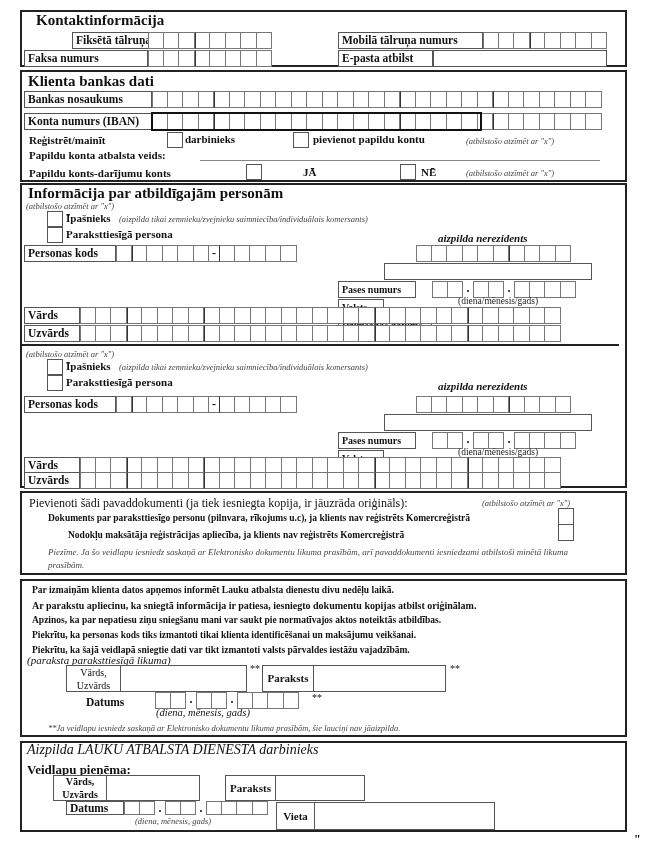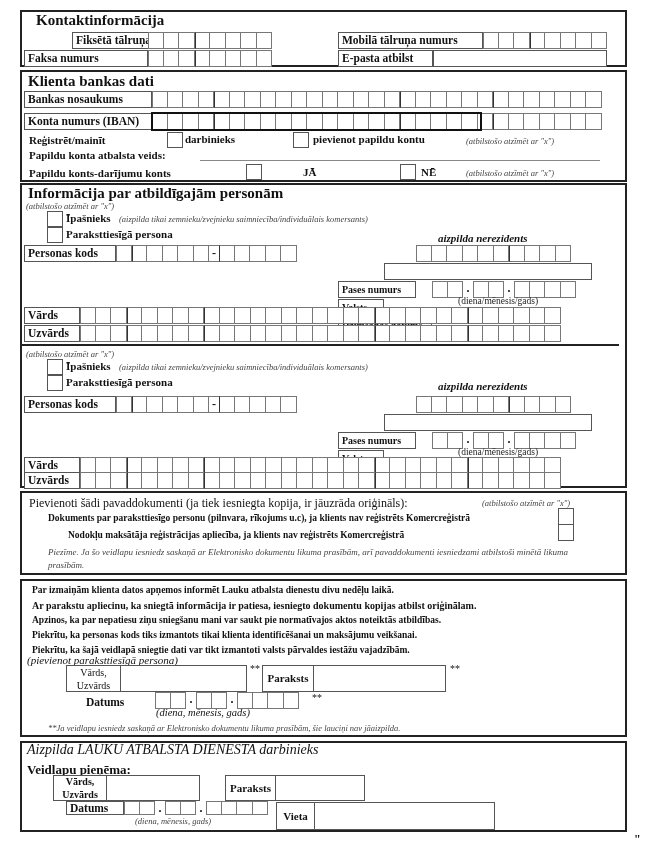--- a/index.html
+++ b/index.html
@@ -411,23 +411,23 @@
 <div class="txt" style="left:48px; top:513px; font-size:9.5px;">Dokuments par paraksttiesīgo personu (pilnvara, rīkojums u.c), ja klients nav reģistrēts Komercreģistrā</div>
 <div class="chk" style="left:558px; top:508px; height:17px;"></div>
 <div class="txt" style="left:48px; top:530px; font-size:9.5px;margin-left:20px;">Nodokļu maksātāja reģistrācijas apliecība, ja klients nav reģistrēts Komercreģistrā</div>
 <div class="chk" style="left:558px; top:524px; height:17px;"></div>
 <div class="note" style="left:48px; top:546px; width:540px; white-space:normal; line-height:13px; font-size:9px;">Piezīme. Ja šo veidlapu iesniedz saskaņā ar Elektronisko dokumentu likuma prasībām, arī pavaddokumenti iesniedzami atbilstoši minētā likuma prasībām.</div>
 
 <div class="section" style="top:579px; height:158px;"></div>
 <div class="txt" style="left:32px; top:585px; font-size:9.5px;">Par izmaiņām klienta datos apņemos informēt Lauku atbalsta dienestu divu nedēļu laikā.</div>
 <div class="txt" style="left:32px; top:600px; font-size:10px;">Ar parakstu apliecinu, ka sniegtā informācija ir patiesa, iesniegto dokumentu kopijas atbilst oriģinālam.</div>
 <div class="txt" style="left:32px; top:615px; font-size:9.5px;">Apzinos, ka par nepatiesu ziņu sniegšanu mani var saukt pie normatīvajos aktos noteiktās atbildības.</div>
-<div class="txt" style="left:32px; top:630px; font-size:9.5px;">Piekrītu, ka personas kods tiks izmantots tikai klienta identificēšanai un maksājumu veikšanai.</div>
+<div class="txt" style="left:32px; top:630px; font-size:9.5px;">Piekrītu, ka personas kods tiks izmantoti tikai klienta identificēšanai un maksājumu veikšanai.</div>
 <div class="txt" style="left:32px; top:645px; font-size:9.5px;text-align:right;">Piekrītu, ka šajā veidlapā sniegtie dati var tikt izmantoti valsts pārvaldes iestāžu vajadzībām.</div>
-<div class="abs" style="left:27px; top:654px; font-style:italic; font-size:11px; white-space:nowrap;">(pievienot paraksttiesīgā persona)</div>
+<div class="abs" style="left:27px; top:654px; font-style:italic; font-size:11px; white-space:nowrap;">(paraksta paraksttiesīgā likuma)</div>
 
 <div class="siglbl" style="left:66px; top:665px; width:55px; height:27px; font-size:10px; font-weight:normal;">Vārds, Uzvārds</div>
 <div class="sigbox" style="left:120px; top:665px; width:127px; height:27px;"></div>
 <div class="abs" style="left:250px; top:663px; font-size:10px;">**</div>
 <div class="siglbl" style="left:262px; top:665px; width:52px; height:27px;">Paraksts</div>
 <div class="sigbox" style="left:313px; top:665px; width:133px; height:27px;"></div>
 <div class="abs" style="left:450px; top:663px; font-size:10px;">**</div>
 
 <div class="txt" style="left:86px; top:696px; font-size:11.5px;">Datums</div>
 <div class="cells" style="left:155px; top:692px;">

